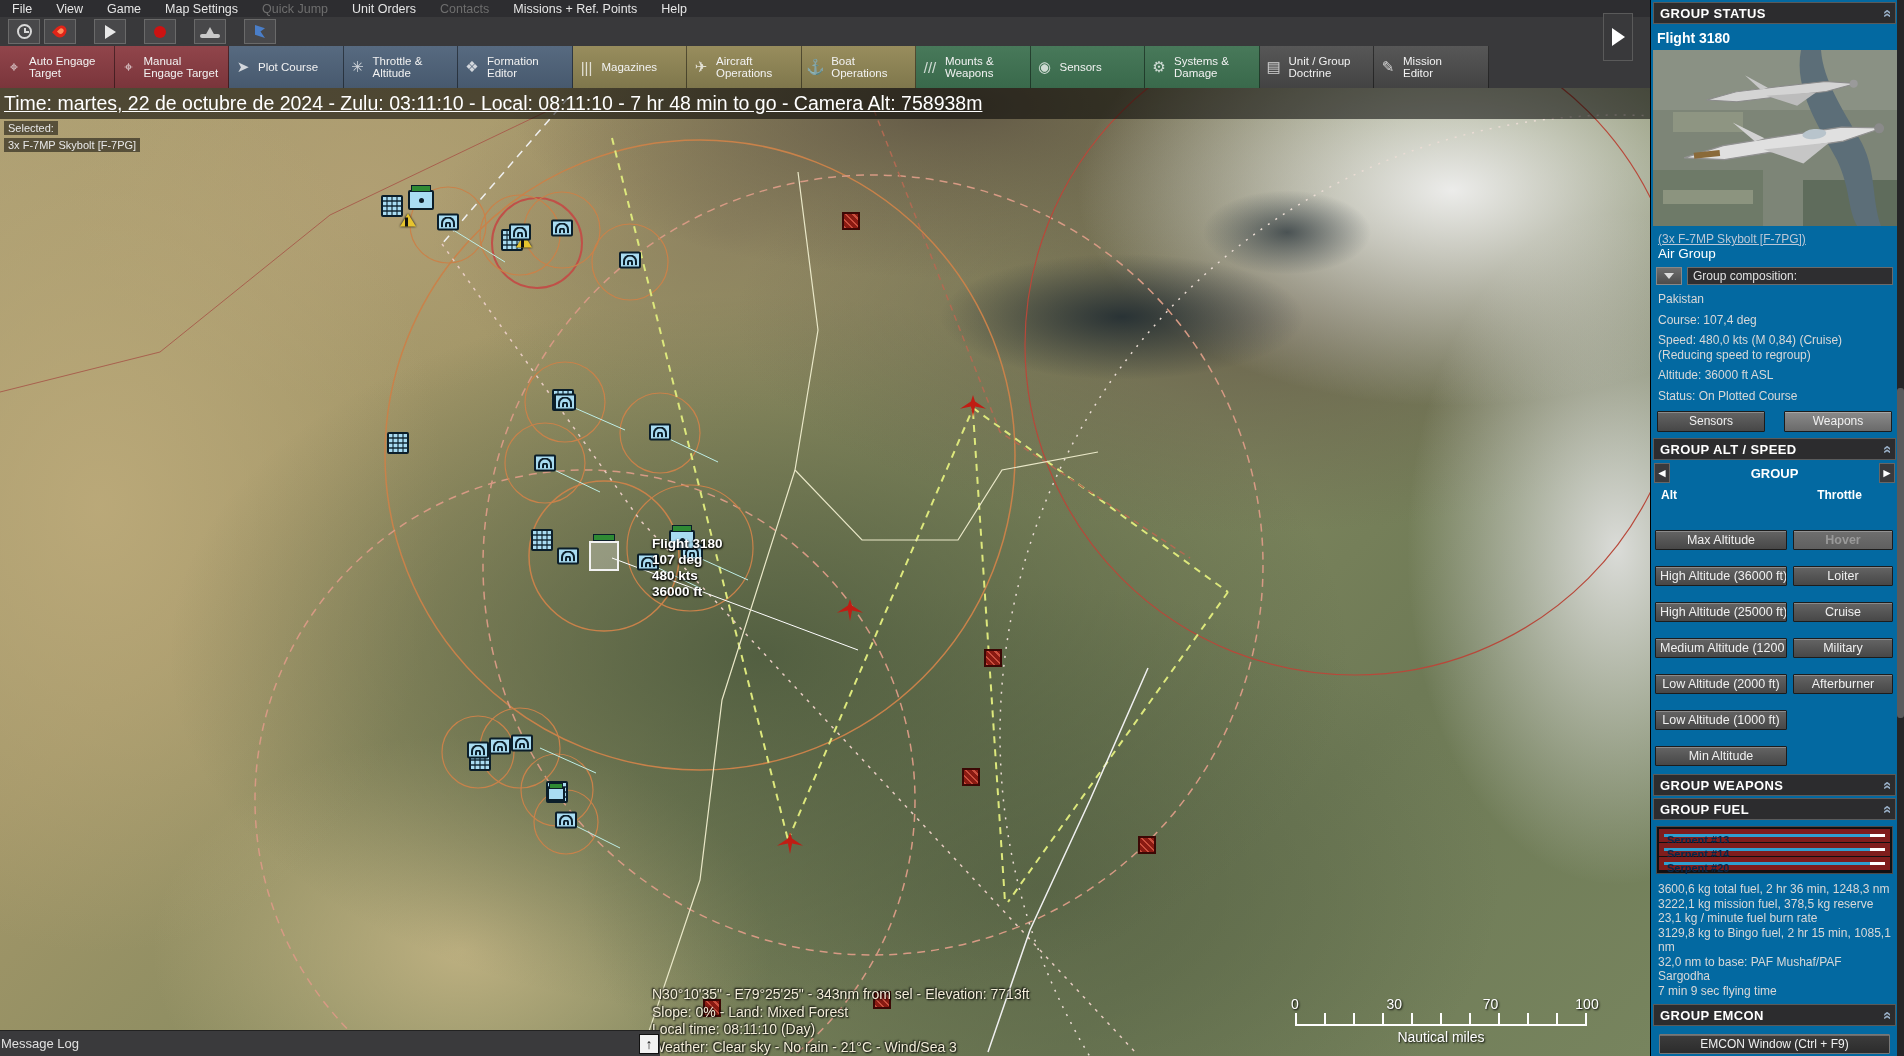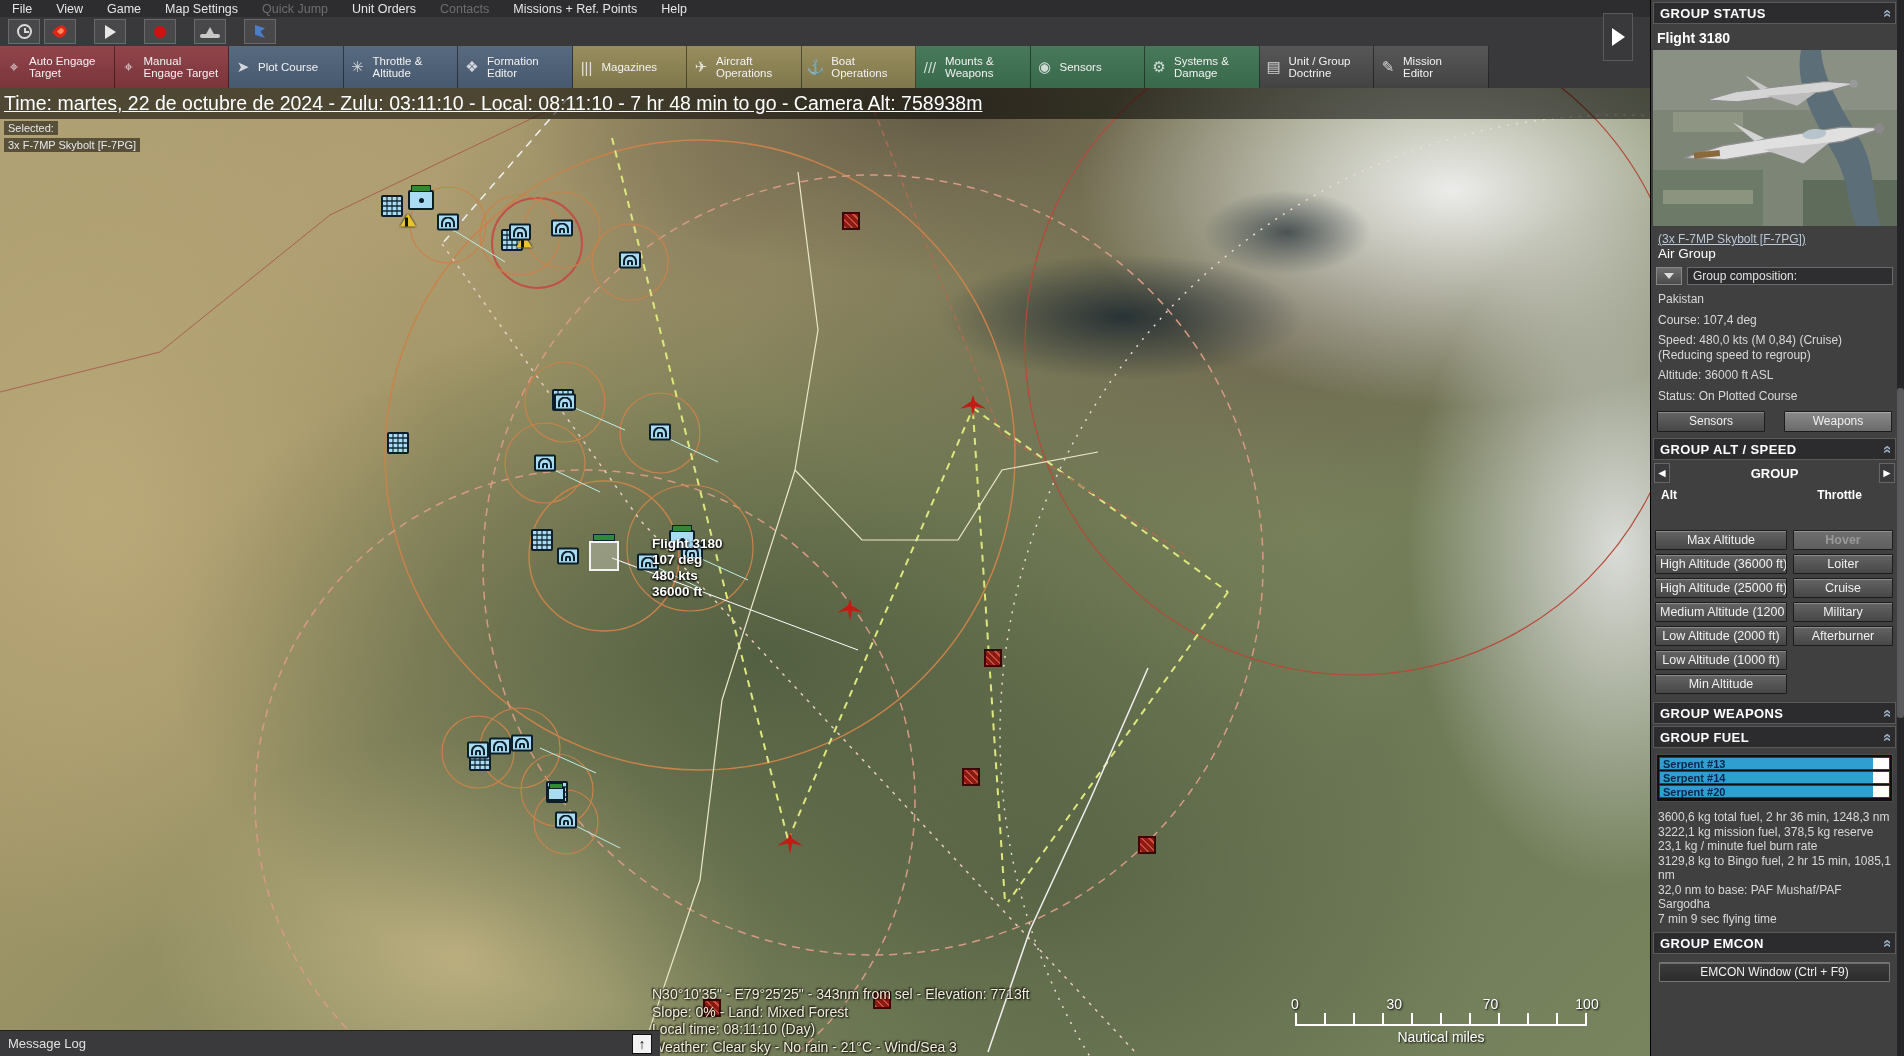--- a/index.html
+++ b/index.html
@@ -102,27 +102,27 @@
   .statusblock { position:absolute; left:652px; top:986px; z-index:2; color:#f2ecd8; font-size:14px;
     line-height:17.5px; text-shadow:1px 1px 2px #000, -1px -1px 2px #000; }
   .scalebar { position:absolute; left:1295px; top:996px; width:292px; z-index:2; color:#fff;
     text-shadow:1px 1px 2px #000; font-size:14px; }
   .scale-labels { position:relative; height:17px; }
   .scale-labels span { position:absolute; transform:translateX(-50%); }
   .scale-ruler { height:13px; border-bottom:2px solid #fff;
     background:repeating-linear-gradient(to right,#fff 0 2px,transparent 2px 29px); }
   .scale-unit { text-align:center; margin-top:3px; }
   .msglog { position:absolute; left:0; top:1030px; width:660px; height:26px; background:#3a3a3c;
-    border-top:1px solid #222; display:flex; align-items:center; padding:0 8px; z-index:2; }
+    border-top:1px solid #222; display:flex; align-items:center; padding:0 1px; z-index:2; }
   .msglog .mtitle { color:#e0e0e0; font-size:13px; flex:1; }
   .msglog .mup { width:20px; height:20px; background:#f2f2f2; border:1px solid #111; color:#111;
     font-size:14px; font-weight:bold; display:flex; align-items:center; justify-content:center; cursor:default; }
 
   
-  .sidebar { position:absolute; left:1650px; top:0; width:254px; height:1056px; background:#404040;
+  .sidebar { position:absolute; left:1650px; top:0; width:254px; height:1056px; background:#0369a1;
     border-left:1px solid #000; z-index:4; color:#d8d8d8; font-size:12px; }
   .sb-scroll { position:absolute; right:0px; top:0; width:7px; height:1056px; background:#252527; }
   .sb-thumb { position:absolute; right:0; top:388px; width:7px; height:330px; background:#5a5a5c; border-radius:3px; }
   .sb-inner { position:absolute; left:0; top:0; width:247px; }
   .sb-header { height:22px; background:#2c2c2e; border:1px solid #5a5a5a; margin:2px 2px 0 2px;
     display:flex; align-items:center; padding:0 6px; }
   .sb-header .htitle { flex:1; color:#fff; font-weight:bold; font-size:13px; letter-spacing:.4px; }
   .sb-header .collapse { color:#9ab0c8; font-size:15px; font-weight:bold; transform:rotate(-90deg); cursor:default; }
   .sb-flightname { color:#fff; font-weight:bold; font-size:14px; padding:6px 6px 4px 6px; }
   .sb-photo { margin:0 2px; }
@@ -143,26 +143,26 @@
   .sw-row { display:flex; justify-content:space-between; padding:6px 6px 4px 6px; }
   .sw-row .btn { width:108px; height:21px; }
   .grp-nav { display:flex; align-items:center; padding:3px 3px; }
   .grp-nav .nbtn { width:16px; height:20px; background:#3a3a3c; border:1px solid #666; color:#fff;
     display:flex; align-items:center; justify-content:center; font-size:12px; cursor:default; }
   .grp-nav .ntitle { flex:1; text-align:center; color:#fff; font-weight:bold; font-size:13px; }
   .colhead { display:flex; padding:2px 10px; }
   .colhead div { color:#fff; font-weight:bold; }
   .colhead .c1 { width:130px; text-align:left; }
   .colhead .c2 { flex:1; text-align:center; }
-  .altgrid { display:grid; grid-template-columns:132px 100px; gap:4px 6px; padding:26px 4px 6px 4px; }
+  .altgrid { display:grid; grid-template-columns:132px 100px; gap:16px 6px; padding:26px 4px 6px 4px; }
   .altgrid .btn { height:20px; font-size:12.5px; }
   .altgrid .ph { visibility:hidden; }
   .wpn-links { padding:8px 8px 10px 8px; line-height:17px; }
   .fuelbox { margin:6px 5px 4px 5px; border:1px solid #4a4a4a; background:#101012; padding:2px; }
-  .tank { position:relative; height:13px; background:#fff; border:1px solid #7f1d1d; margin-bottom:1px;padding-left:20px; }
+  .tank { position:relative; height:13px; background:#fff; border:5px solid #7f1d1d; margin-bottom:1px;padding-left:20px; }
   .tank-fill { position:absolute; left:0; top:0; bottom:0; background:#2f9fd0; }
   .tank-label { position:absolute; left:3px; top:0; font-size:11px; font-weight:bold; color:#07274a; line-height:12px; }
   .fuel-lines { padding:4px 7px; line-height:14.5px; }
   .emcon-btns { padding:8px 8px; display:flex; flex-direction:column; gap:10px; }
   .emcon-btns .btn { height:20px; }
 </style>
 </head>
 <body>
 
 <div class="screen">

